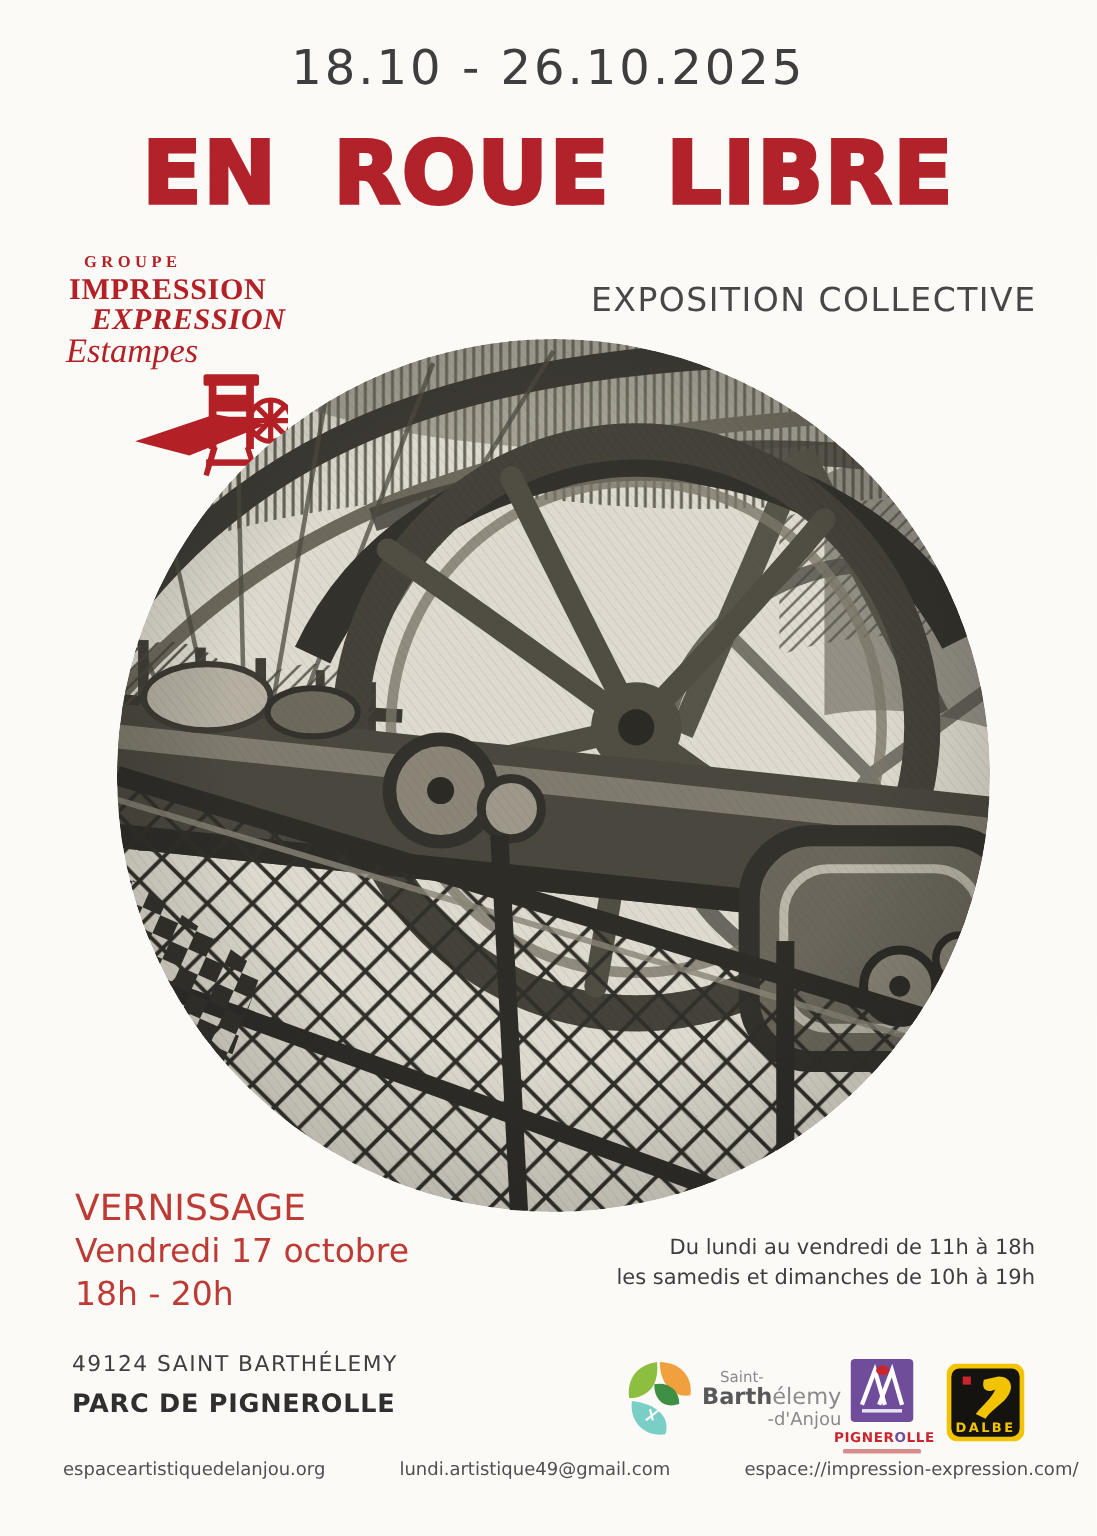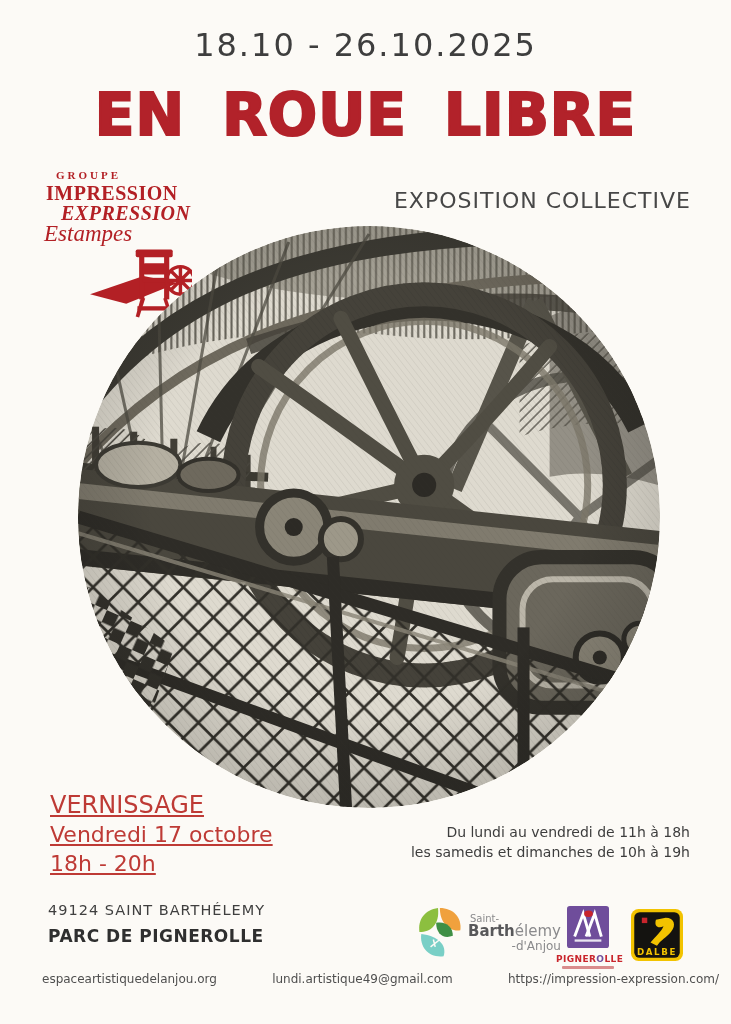--- a/index.html
+++ b/index.html
@@ -46,38 +46,38 @@
   
   .artwork{
     position:absolute;left:78px;top:226px;
     width:582px;height:582px;border-radius:50%;
     overflow:hidden;
   }
   .artwork svg{display:block;}
   
   .vernissage{
     position:absolute;left:50px;top:791px;
-    color:#BE3A35;line-height:1.18;text-decoration:underline;
+    color:#BE3A35;line-height:1.18;
   }
   .vernissage .v1{font-size:24px;}
   .vernissage .v2{font-size:22px;margin-top:3px;}
   .vernissage .v3{font-size:22px;margin-top:3px;}
   .hours{
     position:absolute;right:41px;top:822px;
     text-align:right;
     font-size:14px;color:#3D3D3D;line-height:1.45;
   }
   .address{position:absolute;left:48px;top:902px;color:#3F3F3F;}
   .addr-1{font-size:14.5px;letter-spacing:1px;}
   .addr-2{font-size:17px;font-weight:bold;letter-spacing:.5px;color:#2F2F2F;margin-top:8px;}
   
   .partner{position:absolute;}
   .sb-logo{left:412px;top:904px;display:flex;align-items:center;}
   .sb-text{margin-left:4px;color:#8A8A8C;line-height:1.02;font-size:13px;}
-  .sb-t1{font-size:10px;margin-left:2px;}
+  .sb-t1{font-size:10px;margin-left:12px;}
   .sb-bold{font-weight:bold;color:#58585A;font-size:15px;}
   .sb-light{font-size:15px;}
   .sb-t3{text-align:right;font-size:12px;}
   .pg-logo{left:556px;top:906px;width:64px;text-align:center;}
   .pg-name{font-size:9px;font-weight:bold;color:#C9252C;letter-spacing:.4px;margin-top:2px;}
   .pg-name .pg-o{color:#6F4D9B;}
   .pg-microbar{height:3px;width:52px;margin:2px auto 0;background:#D98C8C;border-radius:1px;}
   .db-logo{left:631px;top:909px;width:31px;}
   
   .footer{
@@ -286,16 +286,16 @@
       <rect x="3" y="3" width="42" height="42" rx="5" fill="#141310"></rect>
       <rect x="10" y="8" width="5" height="5" fill="#C9252C"></rect>
       <path d="M32 8 C40 8 42 15 37 21 C33 26 27 29 24 34 L18 31 C23 25 28 21 30 16 C26 18 21 17 23 10 Z" fill="#F2C300"></path>
       <text x="24" y="42" text-anchor="middle" font-size="8" font-weight="bold" letter-spacing="1.5" fill="#F2C300" font-family="DejaVu Sans, sans-serif">DALBE</text>
     </svg>
   </div>
 
   <div class="footer">
     <span>espaceartistiquedelanjou.org</span>
     <span>lundi.artistique49@gmail.com</span>
-    <span>https://impression-expression.com/</span>
+    <span>espace://impression-expression.com/</span>
   </div>
 
 </div>
 
 </body></html>

